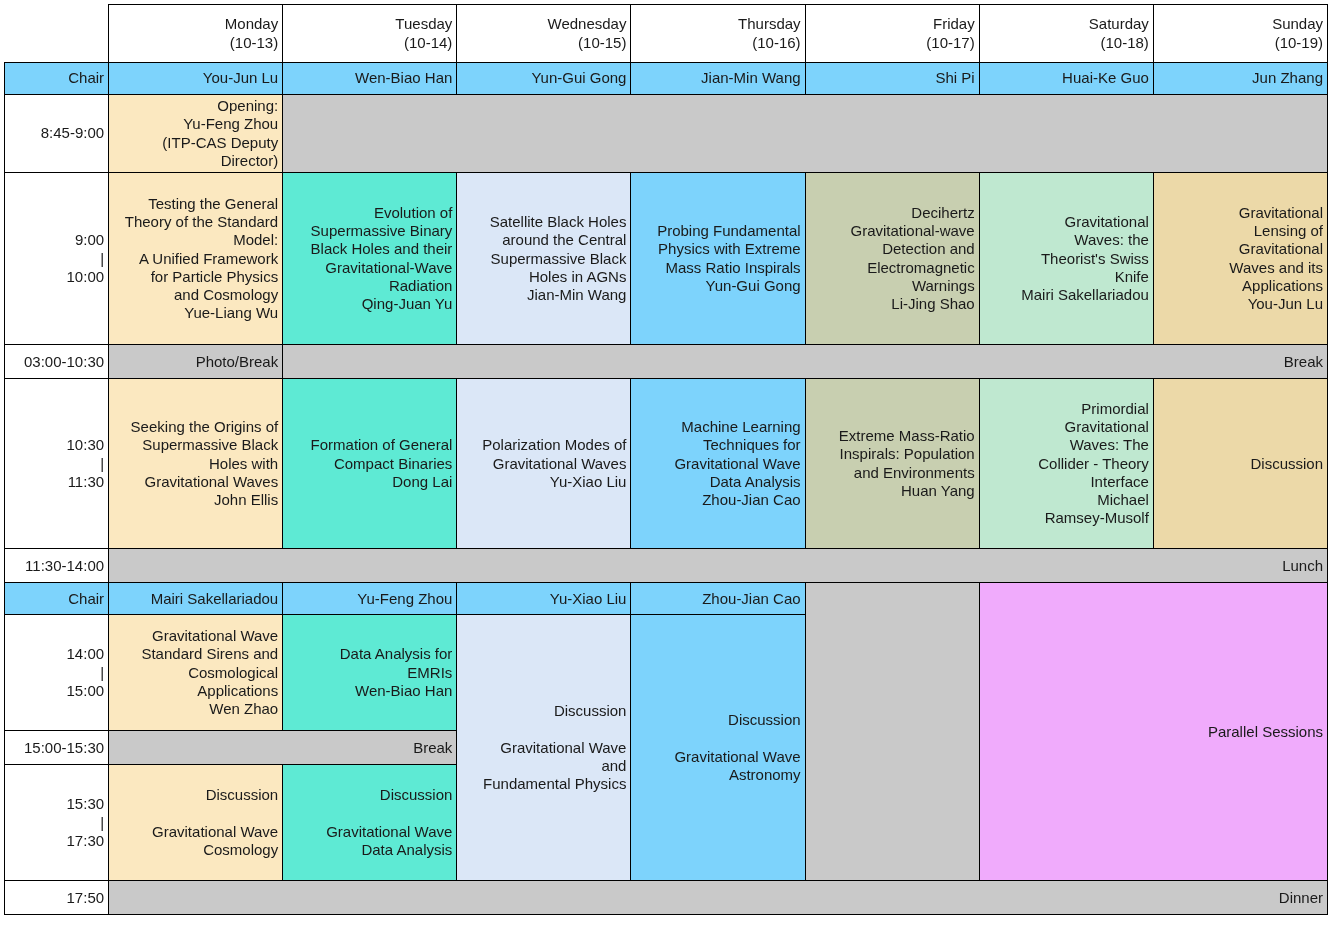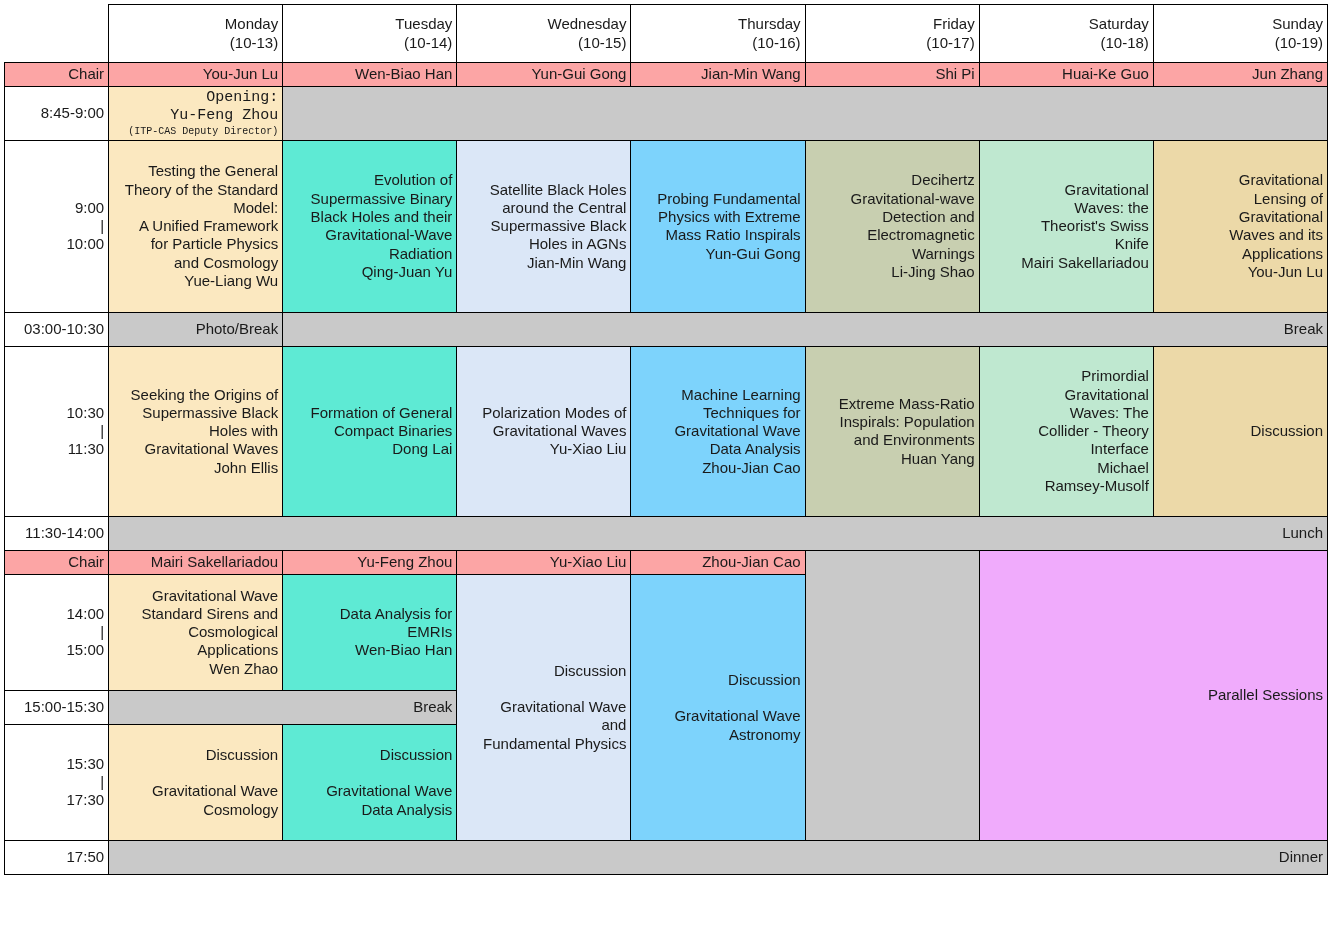--- a/index.html
+++ b/index.html
@@ -37,22 +37,22 @@
   .hdr {
     background: #ffffff;
     font-size: 17px;
     height: 58px;
   }
   .hdr .day-name { display: block; }
   .hdr .day-date { display: block; }
 
   
   .chair-label, .chair-cell {
-    background: #fca5a5;
-    height: 24px;
+    background: #7dd3fc;
+    height: 32px;
     font-size: 15px;
   }
 
   
   .grey {
     background: #c9c9c9;
     height: 34px;
     font-size: 15px;
   }
   .grey-block { background: #c9c9c9; }
@@ -91,23 +91,22 @@
   .cell-flex {
     display: flex;
     flex-direction: column;
     justify-content: space-between;
     height: 100%;
   }
   .opening {
     background: #fbe8c0;
     font-size: 15px;
     line-height: 1.25;
-    font-family: Liberation Mono, monospace;
-  }
-  .opening .sub { font-size: 10px; display: block; }
+  }
+  .opening .sub { font-size: 15px; display: block; }
 </style>
 </head>
 <body>
 
 <div id="sheet">
 <table class="schedule">
   <colgroup>
     <col class="col-time">
         <col class="col-day">
         <col class="col-day">

